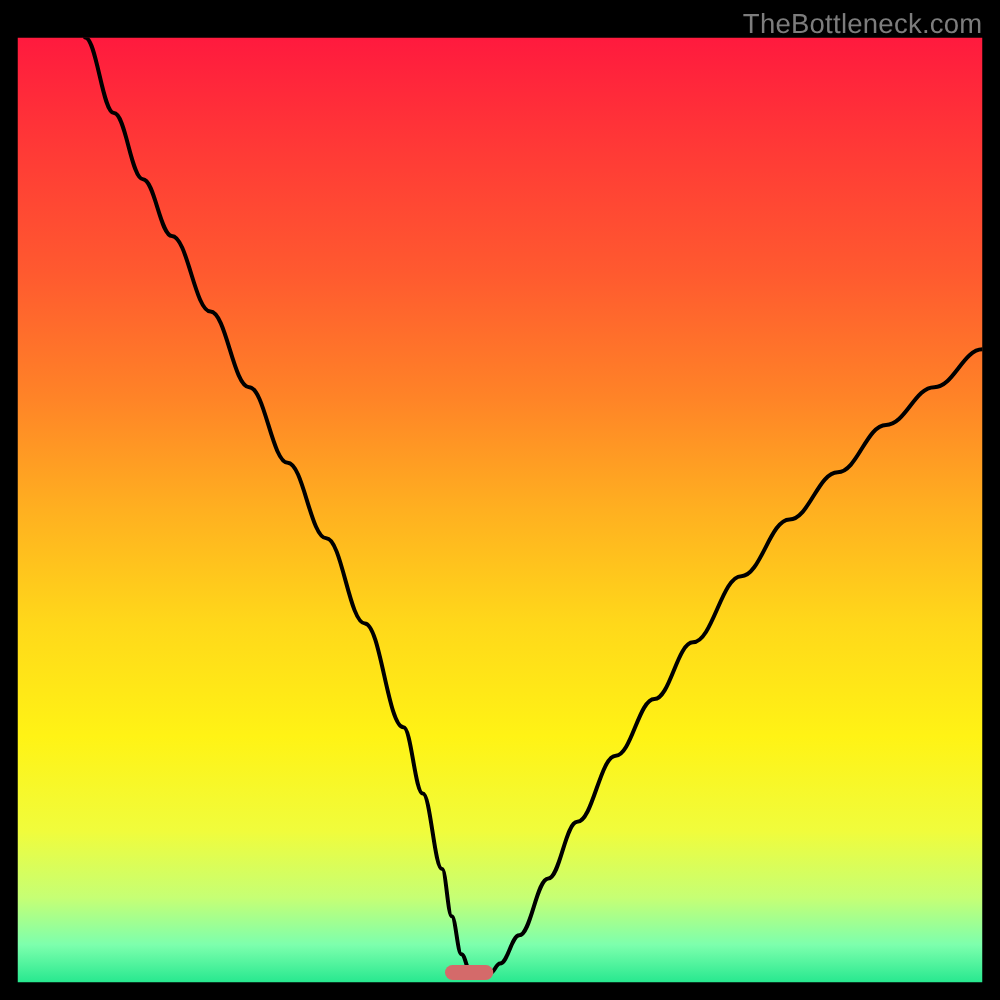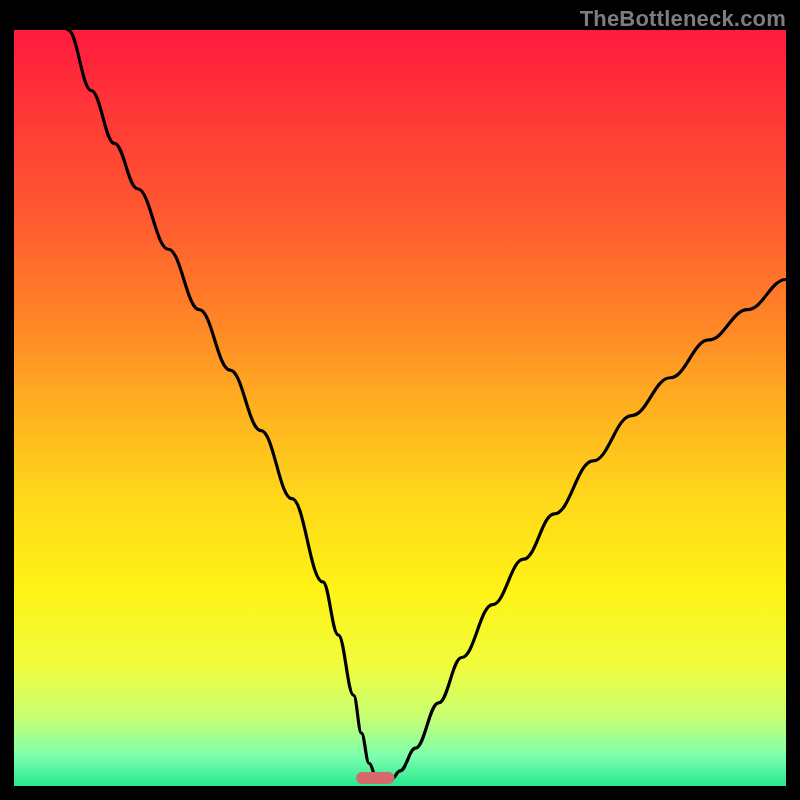--- a/index.html
+++ b/index.html
@@ -25,21 +25,21 @@
     top: 0;
     width: 772px;
     height: 756px;
   }
   .watermark {
     position: absolute;
     top: 6px;
     right: 14px;
     color: #7d7d7d;
     font-size: 22px;
-    font-weight: 700;
+    font-weight: 400;
     letter-spacing: 0.2px;
     user-select: none;
   }
   svg {
     display: block;
   }
 </style>
 </head>
 <body>
 

